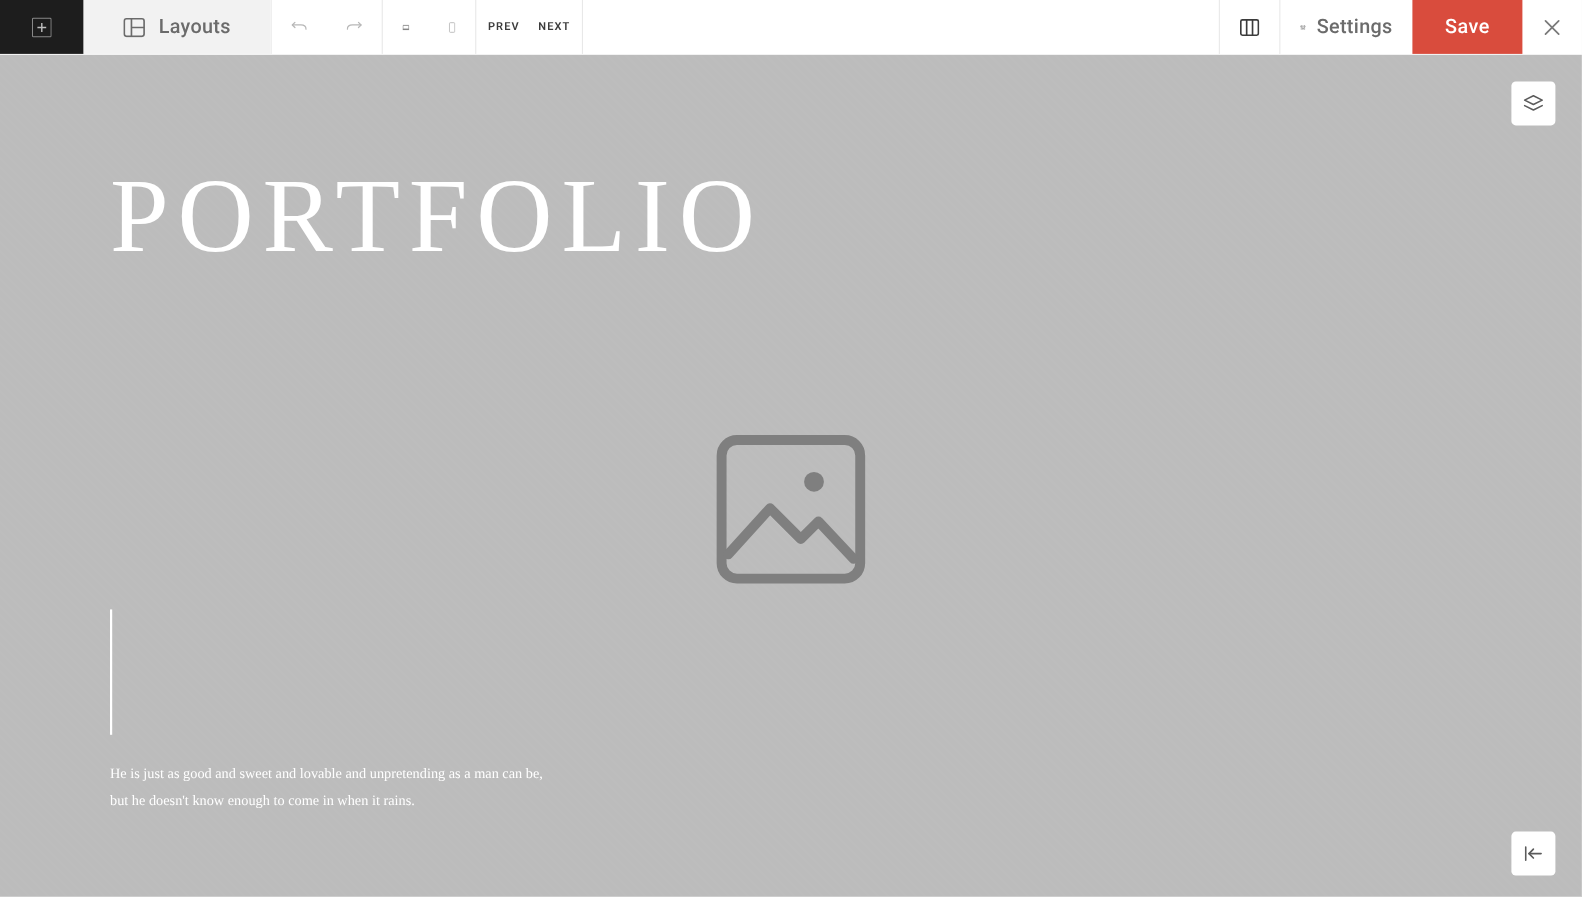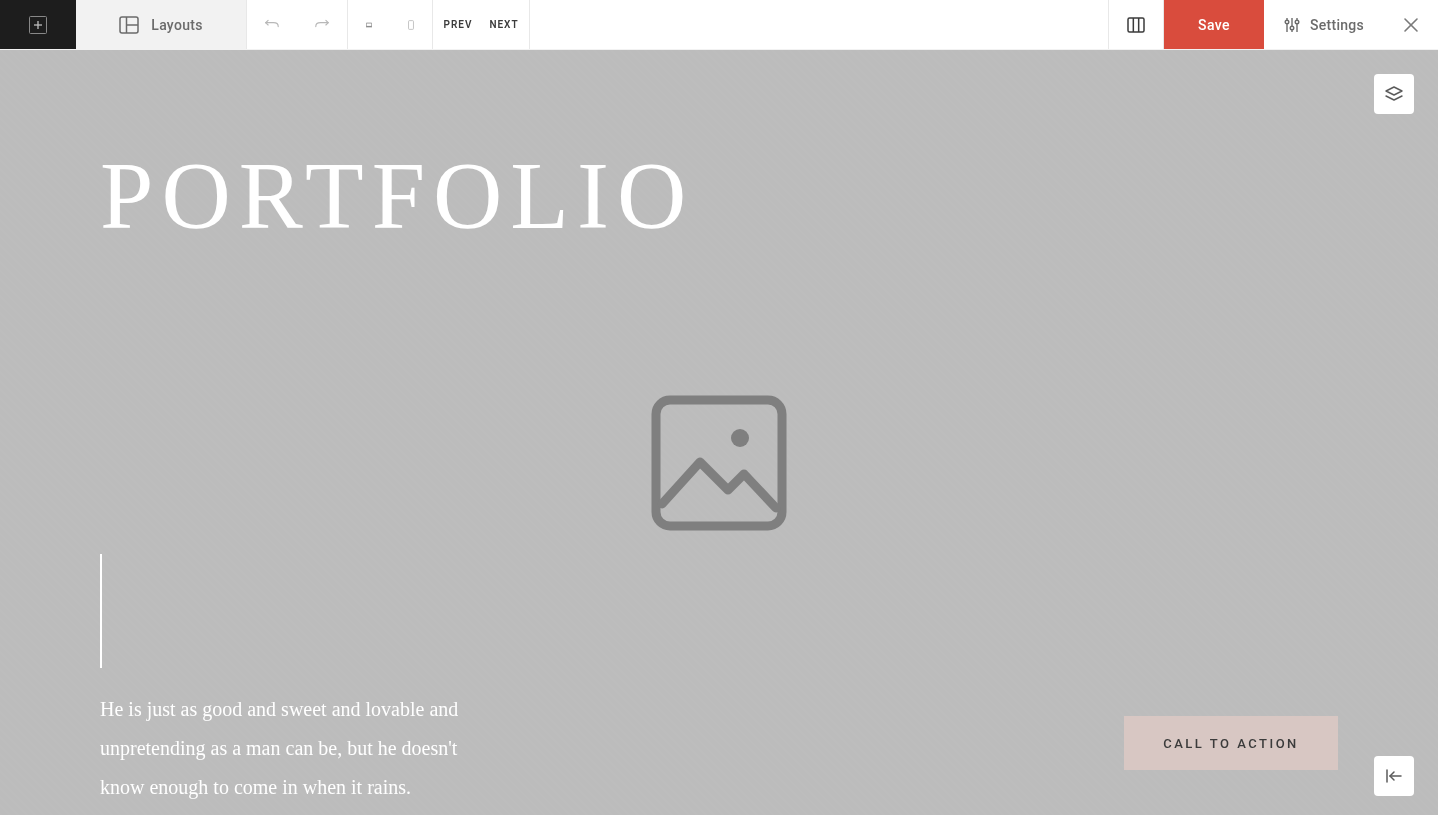--- a/index.html
+++ b/index.html
@@ -62,21 +62,21 @@
       cursor: pointer;
     }
     
     .tb-btn {
       display: flex;
       align-items: center;
       justify-content: center;
       padding: 0 18px;
       cursor: pointer;
       color: #6b6b6b;
-      font-size: 14px;
+      font-size: 18px;
       letter-spacing: 0.3px;
       position: relative;
     }
     
     .tb-add {
       background: #1d1d1d;
       color: #bdbdbd;
       width: 76px;
       flex: 0 0 auto;
     }
@@ -200,21 +200,21 @@
       height: 114px;
       background: #fff;
     }
     
     .body-text {
       position: absolute;
       left: 100px;
       top: 640px;
       width: 400px;
       font-family: Georgia, 'Times New Roman', serif;
-      font-size: 20px;
+      font-size: 13px;
       line-height: 1.95;
       color: #fff;
       font-weight: 400;
     }
     
     .cta-button {
       position: absolute;
       left: 1124px;
       top: 666px;
       width: 214px;
@@ -323,37 +323,37 @@
 
   <div class="tb-btn tb-columns">
     <svg width="18" height="16" viewBox="0 0 18 16">
       <rect x="1" y="1" width="16" height="14" rx="1.5" fill="none" stroke="#3b3b3b" stroke-width="1.5"></rect>
       <line x1="6.33" y1="1" x2="6.33" y2="15" stroke="#3b3b3b" stroke-width="1.5"></line>
       <line x1="11.67" y1="1" x2="11.67" y2="15" stroke="#3b3b3b" stroke-width="1.5"></line>
     </svg>
   </div>
 
   <div class="tb-divider"></div>
-
-  <div class="tb-btn tb-save">
-    <span>Save</span>
-  </div>
 
   <div class="tb-btn tb-settings">
     <svg width="16" height="16" viewBox="0 0 16 16">
       <line x1="3" y1="1" x2="3" y2="15" stroke="#6b6b6b" stroke-width="1.4"></line>
       <line x1="8" y1="1" x2="8" y2="15" stroke="#6b6b6b" stroke-width="1.4"></line>
       <line x1="13" y1="1" x2="13" y2="15" stroke="#6b6b6b" stroke-width="1.4"></line>
       <circle cx="3" cy="5" r="1.8" fill="#fff" stroke="#6b6b6b" stroke-width="1.4"></circle>
       <circle cx="8" cy="11" r="1.8" fill="#fff" stroke="#6b6b6b" stroke-width="1.4"></circle>
       <circle cx="13" cy="5" r="1.8" fill="#fff" stroke="#6b6b6b" stroke-width="1.4"></circle>
     </svg>
     <span>Settings</span>
   </div>
 
+  <div class="tb-btn tb-save">
+    <span>Save</span>
+  </div>
+
   <div class="tb-btn tb-close">
     <svg width="16" height="16" viewBox="0 0 16 16">
       <line x1="2" y1="2" x2="14" y2="14" stroke="#7a7a7a" stroke-width="1.6" stroke-linecap="round"></line>
       <line x1="14" y1="2" x2="2" y2="14" stroke="#7a7a7a" stroke-width="1.6" stroke-linecap="round"></line>
     </svg>
   </div>
 
 </div>
 
 <div class="canvas">
@@ -365,23 +365,20 @@
       <rect x="8" y="8" width="126" height="126" rx="14" fill="none" stroke="#7f7f7f" stroke-width="9"></rect>
       <circle cx="92" cy="46" r="9" fill="#7f7f7f"></circle>
       <path d="M14 112 L52 70 L80 98 L96 82 L128 116" fill="none" stroke="#7f7f7f" stroke-width="9" stroke-linejoin="round" stroke-linecap="round"></path>
     </svg>
   </div>
 
   <div class="vline"></div>
 
   <div class="body-text">He is just as good and sweet and lovable and unpretending as a man can be, but he doesn't know enough to come in when it rains.</div>
 
-  <div class="cta-button">
-    <span>CALL TO ACTION</span>
-  </div>
 
   <div class="float-btn float-layers">
     <svg width="18" height="16" viewBox="0 0 18 16">
       <path d="M9 1 L17 5 L9 9 L1 5 Z" fill="none" stroke="#5b5b5b" stroke-width="1.4" stroke-linejoin="round"></path>
       <path d="M1 10 L9 14 L17 10" fill="none" stroke="#5b5b5b" stroke-width="1.4" stroke-linejoin="round" stroke-linecap="round"></path>
     </svg>
   </div>
 
   <div class="float-btn float-collapse">
     <svg width="16" height="14" viewBox="0 0 16 14">

